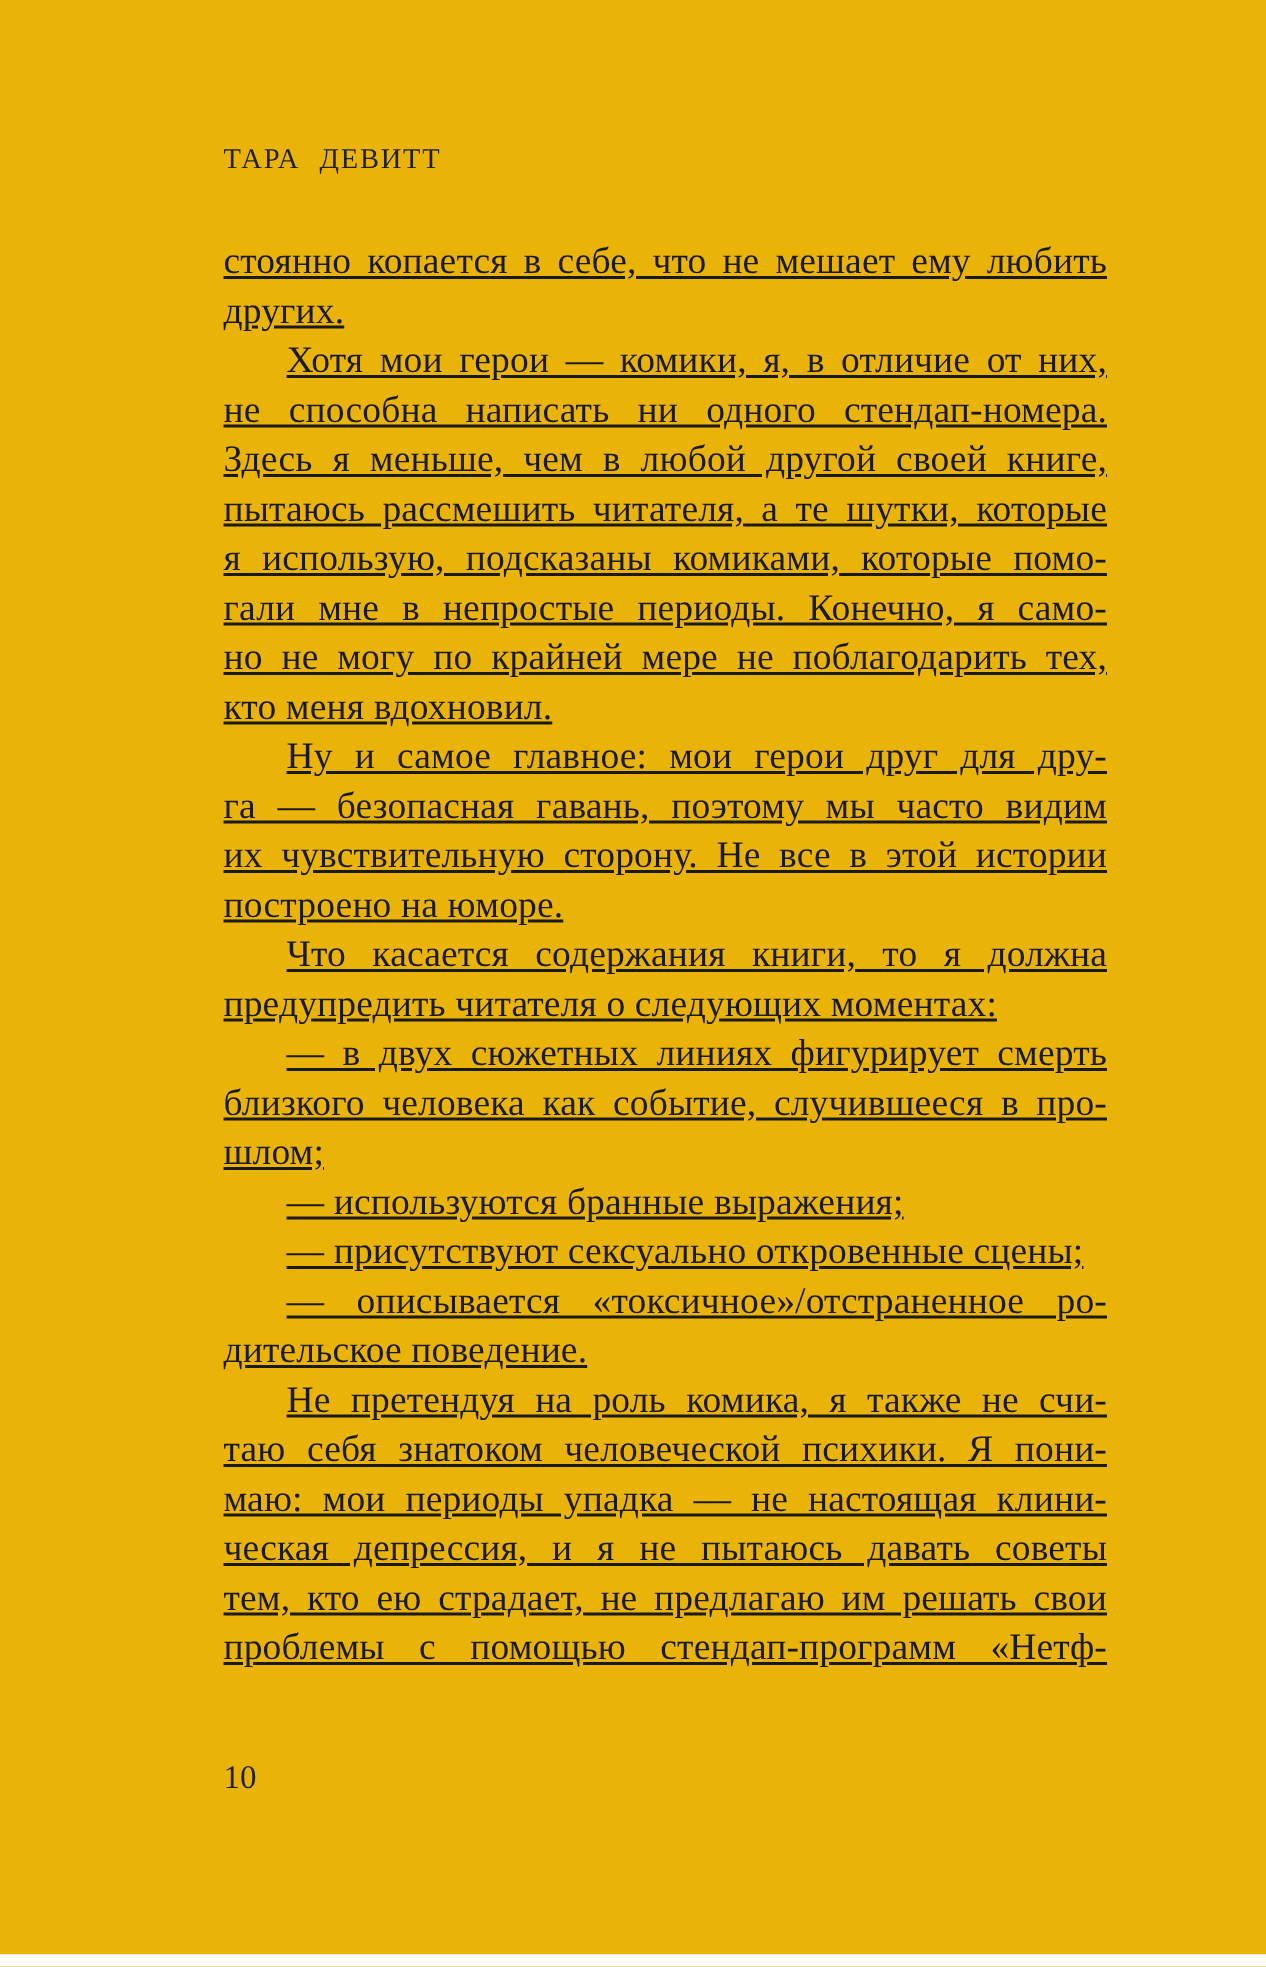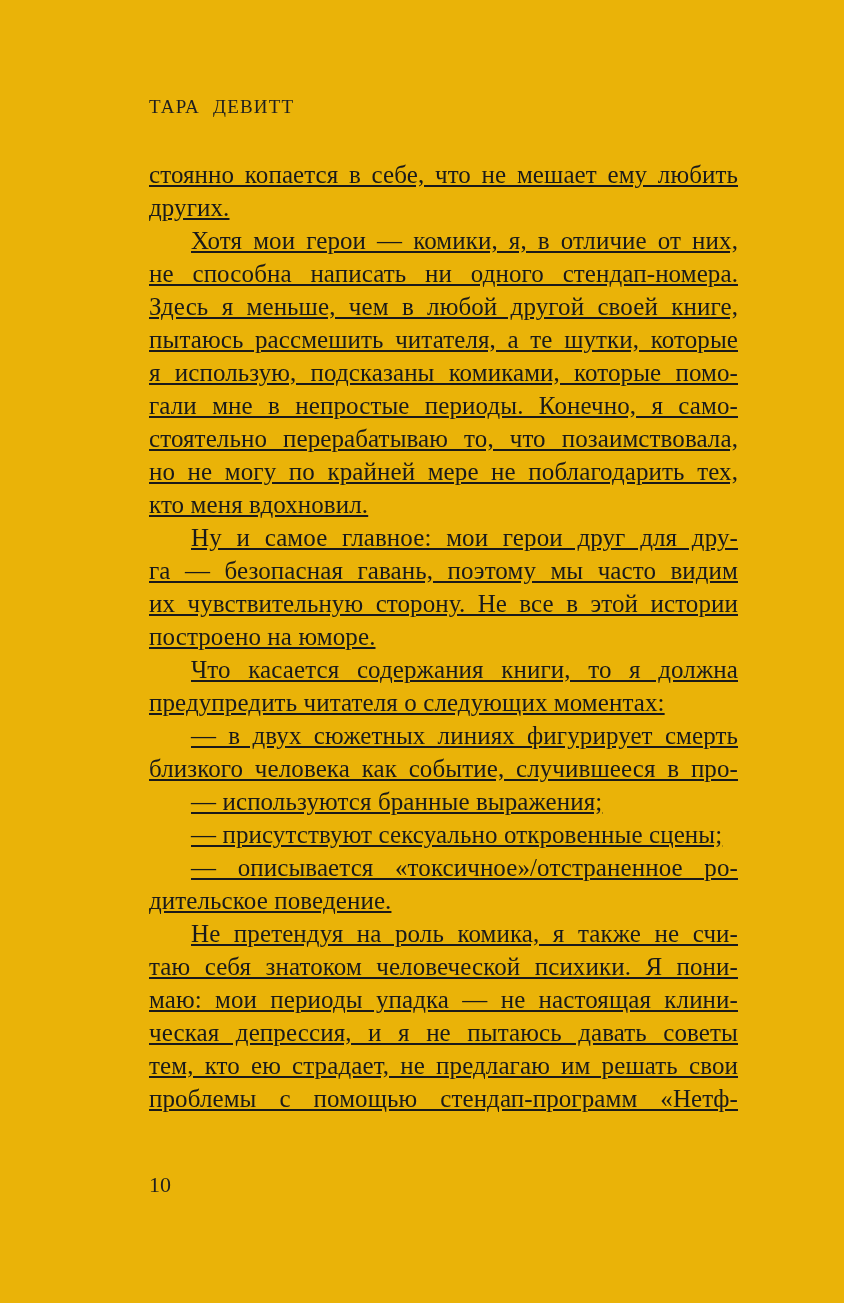--- a/index.html
+++ b/index.html
@@ -76,37 +76,37 @@
         <div class="line just">стоянно копается в себе, что не мешает ему любить</div>
         <div class="line left">других.</div>
       </div>
       <div class="para">
         <div class="line just indent">Хотя мои герои — комики, я, в отличие от них,</div>
         <div class="line just">не способна написать ни одного стендап-номера.</div>
         <div class="line just">Здесь я меньше, чем в любой другой своей книге,</div>
         <div class="line just">пытаюсь рассмешить читателя, а те шутки, которые</div>
         <div class="line just">я использую, подсказаны комиками, которые помо-</div>
         <div class="line just">гали мне в непростые периоды. Конечно, я само-</div>
-        <div class="line just">стоятельно перерабатываю то, что позаимствовала,</div>
         <div class="line just">но не могу по крайней мере не поблагодарить тех,</div>
         <div class="line left">кто меня вдохновил.</div>
       </div>
       <div class="para">
         <div class="line just indent">Ну и самое главное: мои герои друг для дру-</div>
         <div class="line just">га — безопасная гавань, поэтому мы часто видим</div>
         <div class="line just">их чувствительную сторону. Не все в этой истории</div>
         <div class="line left">построено на юморе.</div>
       </div>
       <div class="para">
         <div class="line just indent">Что касается содержания книги, то я должна</div>
         <div class="line left">предупредить читателя о следующих моментах:</div>
       </div>
       <div class="para">
         <div class="line just indent">— в двух сюжетных линиях фигурирует смерть</div>
         <div class="line just">близкого человека как событие, случившееся в про-</div>
+        <div class="line left">шлом;</div>
       </div>
       <div class="para">
         <div class="line left indent">— используются бранные выражения;</div>
       </div>
       <div class="para">
         <div class="line left indent">— присутствуют сексуально откровенные сцены;</div>
       </div>
       <div class="para">
         <div class="line just indent">— описывается «токсичное»/отстраненное ро-</div>
         <div class="line left">дительское поведение.</div>

